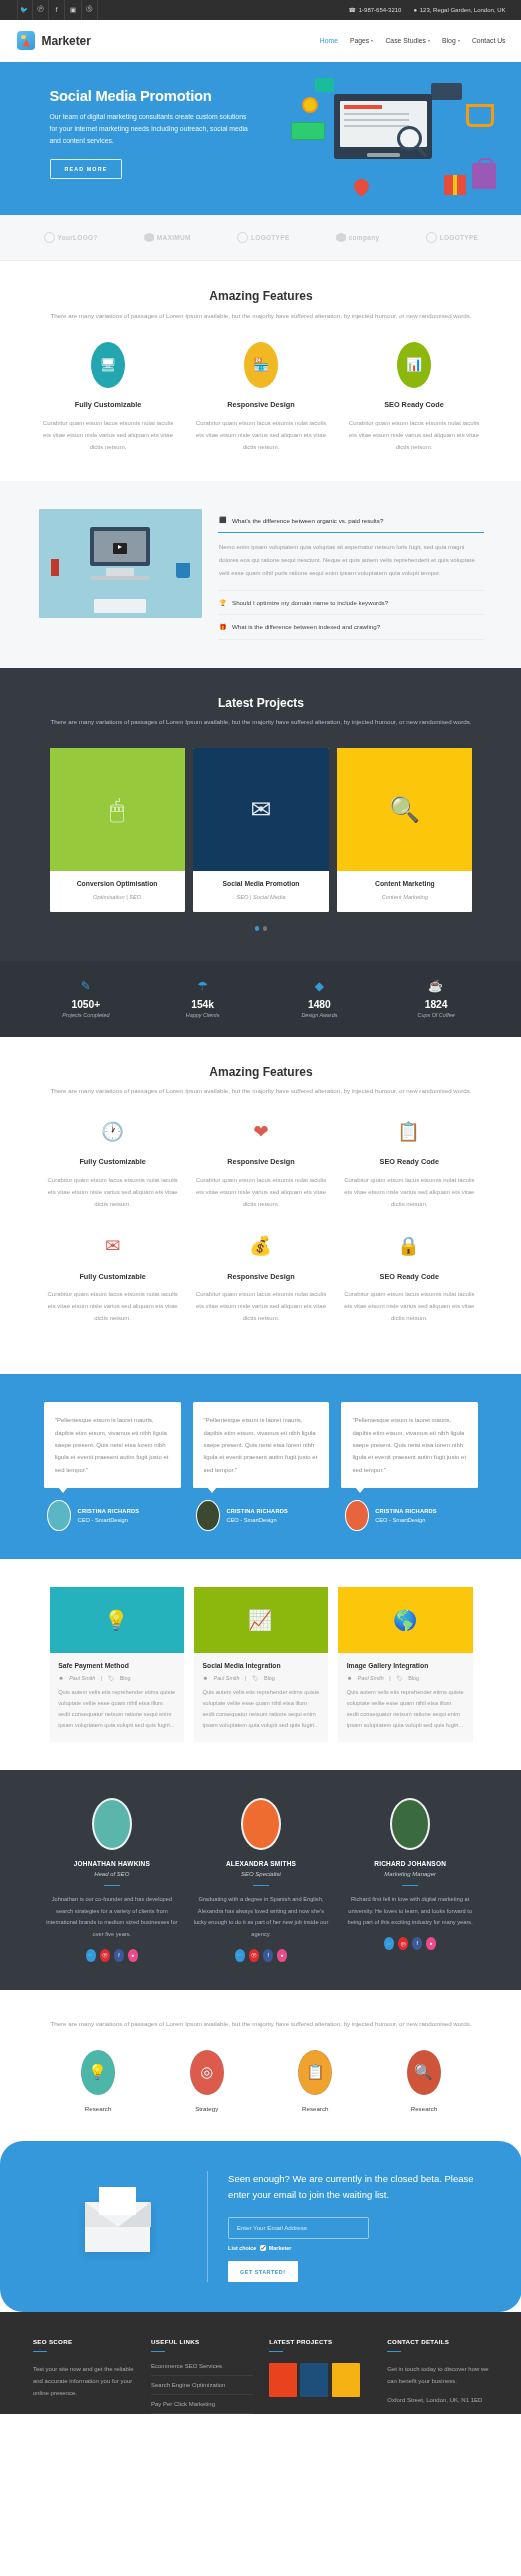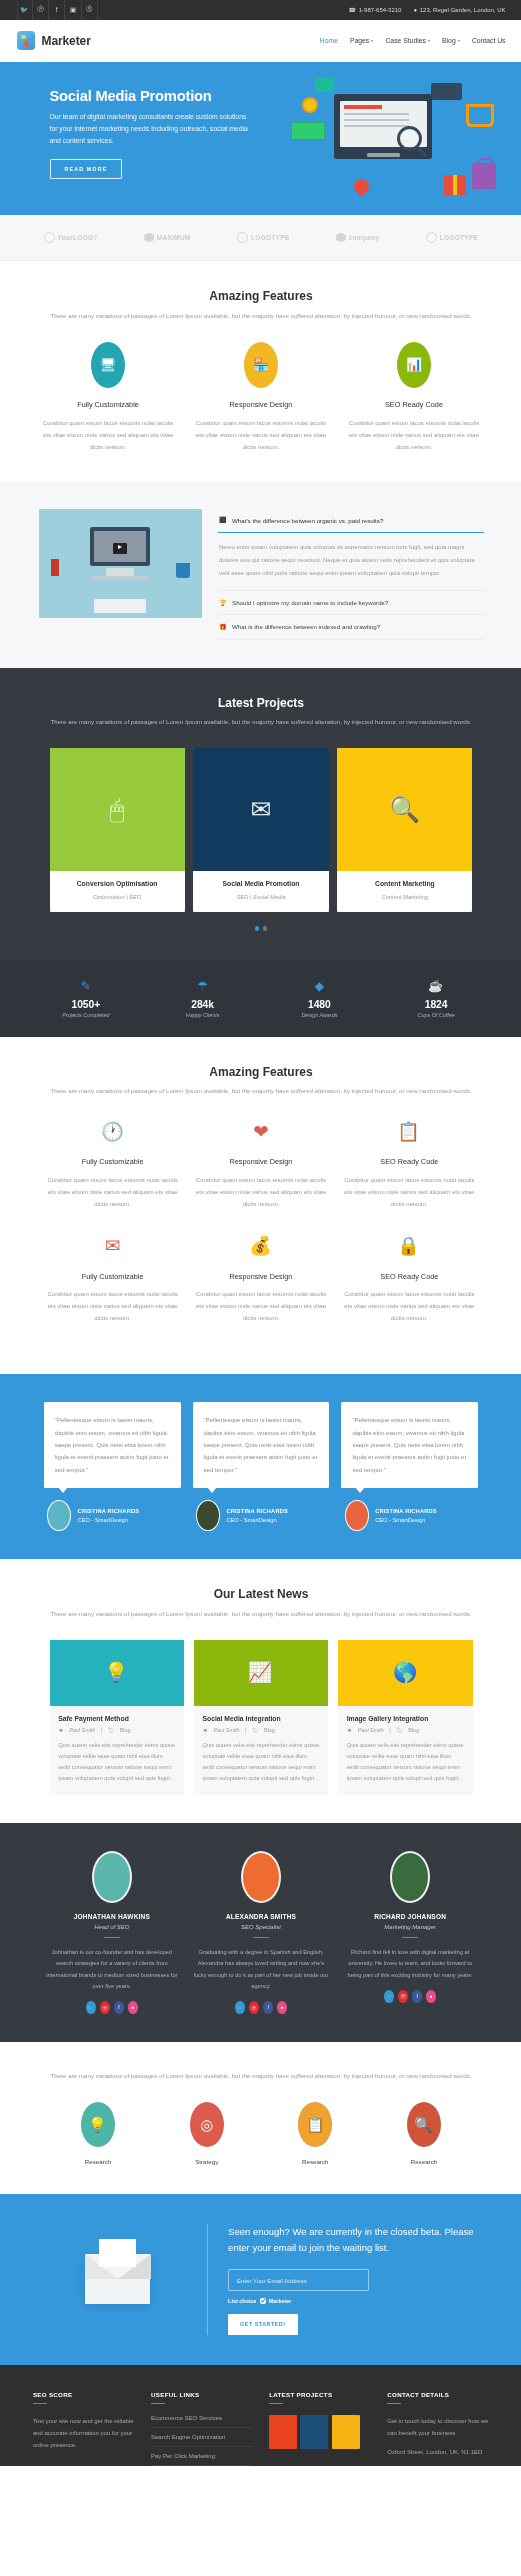--- a/index.html
+++ b/index.html
@@ -99,21 +99,21 @@
   .blue .sec-head h2 { color: #fff; }
   .blue .sec-head p { color: rgba(255,255,255,.9); }
 
   
   .grid3 { display: flex; gap: 14px; padding: 0 11px; }
   .feat { flex: 1; text-align: center; }
   .feat .oval {
     width: 34px; height: 46px; border-radius: 50%; margin: 0 auto 12px;
     display: flex; align-items: center; justify-content: center; color: #fff; font-size: 13px;
   }
-  .feat h3 { font-size: 7.3px; font-weight: normal; color: #333; margin-bottom: 7.6px; }
+  .feat h3 { font-size: 7.3px; font-weight: bold; color: #333; margin-bottom: 7.6px; }
   .feat p { font-size: 6px; line-height: 2; color: #9b9b9b; }
 
   
   .faq-wrap { display: flex; gap: 16.3px; padding: 0 11px; align-items: flex-start; }
   .faq-img { width: 163px; height: 109px; background: #9ecfdd; position: relative; flex: none; border-radius: 1.1px; }
   .mon { position: absolute; left: 50%; margin-left: -30px; top: 18.5px; width: 60px; height: 39px; background: #34495e; border-radius: 2.2px; }
   .mon::after { content: ""; position: absolute; left: 4.3px; top: 4.3px; right: 4.3px; bottom: 4.3px; background: #8c9aa5; }
   .mon-base { position: absolute; left: 50%; margin-left: -14px; top: 59px; width: 28px; height: 8.7px; background: #d8dde0; }
   .mon-foot { position: absolute; left: 50%; margin-left: -30px; top: 67px; width: 60px; height: 4.3px; background: #c3cbd1; border-radius: 2.2px; }
   .play { position: absolute; left: 50%; margin-left: -7px; top: 34px; width: 14px; height: 11px; background: #222; border-radius: 1.1px; }
@@ -196,21 +196,21 @@
   .proc-grid { display: flex; padding: 0 16.3px; position: relative; }
   .proc { flex: 1; text-align: center; position: relative; }
   .proc-ic {
     width: 34px; height: 45px; border-radius: 50%; margin: 0 auto 8.7px;
     display: flex; align-items: center; justify-content: center; font-size: 15px; color: #fff;
     border: 1.1px dashed rgba(120,130,140,.35); box-shadow: 0 0 0 2.7px rgba(255,255,255,0);
   }
   .proc span { font-size: 6.2px; color: #444; }
 
   
-  .nl { background: #3498db; padding: 30px 0; }
+  .nl { background: #3498db; padding: 30px 0; border-radius: 23px; }
   .nl .wrap { display: flex; align-items: center; gap: 0; }
   .nl-left { width: 179px; display: flex; justify-content: center; }
   .env { width: 65px; height: 50px; background: #f3f4f5; position: relative; box-shadow: 0 3.3px 8.7px rgba(0,0,0,.12); }
   .env::before { content: ""; position: absolute; left: 0; top: 0; width: 0; height: 0; border-left: 33px solid #e4e6e8; border-right: 33px solid #dadde0; border-top: 25px solid transparent; }
   .env-paper { position: absolute; left: 14px; top: -15px; width: 37px; height: 28px; background: #fff; }
   .nl-right { flex: 1; padding-left: 20.6px; border-left: 0.5px solid rgba(255,255,255,.35); }
   .nl-right h2 { color: #fff; font-size: 9.5px; font-weight: normal; line-height: 1.65; margin-bottom: 14px; }
   .nl-input {
     width: 141px; padding: 6.5px 7.6px; border: 0.5px solid rgba(255,255,255,.5); background: transparent;
     color: #fff; font-size: 6.2px; font-family: inherit; border-radius: 1.6px; outline: none;
@@ -434,21 +434,21 @@
 
 <div class="counters">
   <div class="wrap" id="counters">
       <div class="cnt">
      <div class="ic">✎</div>
      <div class="num">1050+</div>
      <div class="lbl">Projects Completed</div>
    </div>
       <div class="cnt">
      <div class="ic">☂</div>
-     <div class="num">284k</div>
+     <div class="num">154k</div>
      <div class="lbl">Happy Clients</div>
    </div>
       <div class="cnt">
      <div class="ic">◆</div>
      <div class="num">1480</div>
      <div class="lbl">Design Awards</div>
    </div>
       <div class="cnt">
      <div class="ic">☕</div>
      <div class="num">1824</div>
@@ -530,24 +530,20 @@
          <span class="r">CEO - SmartDesign</span>
        </span>
      </div>
    </div>
       </div>
   </div>
 </section>
 
 <section>
   <div class="wrap">
-    <div class="sec-head">
-      <h2>Our Latest News</h2>
-      <p>There are many variations of passages of Lorem Ipsum available, but the majority have suffered alteration, by injected humour, or new randomised words.</p>
-    </div>
     <div class="news-grid" id="news-grid">
         <div class="news">
      <div class="news-img" style="background:#25b2bd">💡</div>
      <div class="news-body">
        <h3>Safe Payment Method</h3>
        <div class="news-meta">
          <span>☻</span>
          <em>Paul Smith</em>
          <span>|</span>
          <span>🏷</span>

